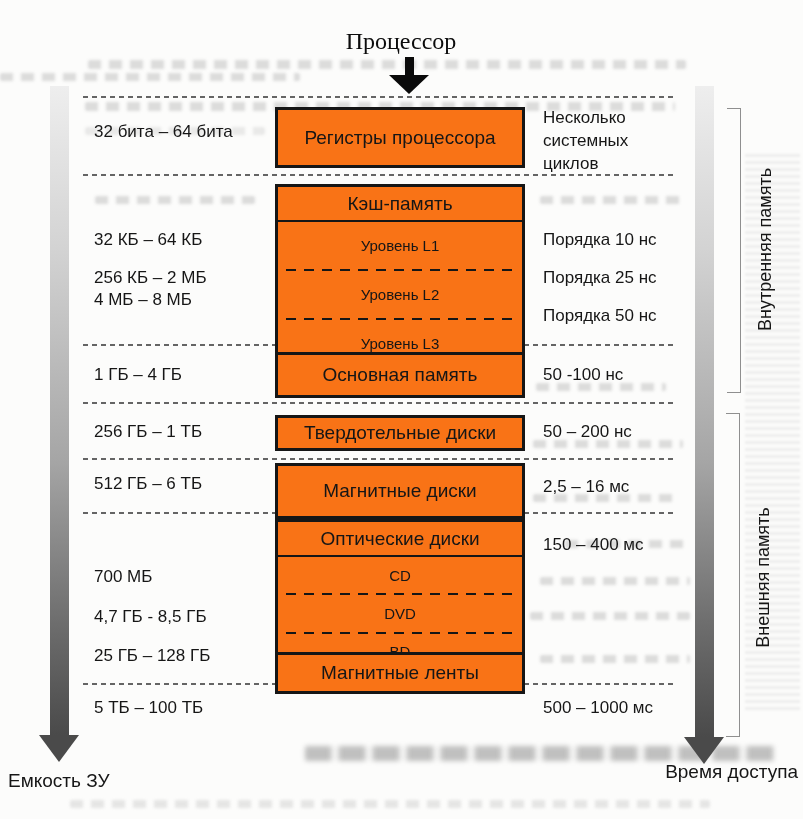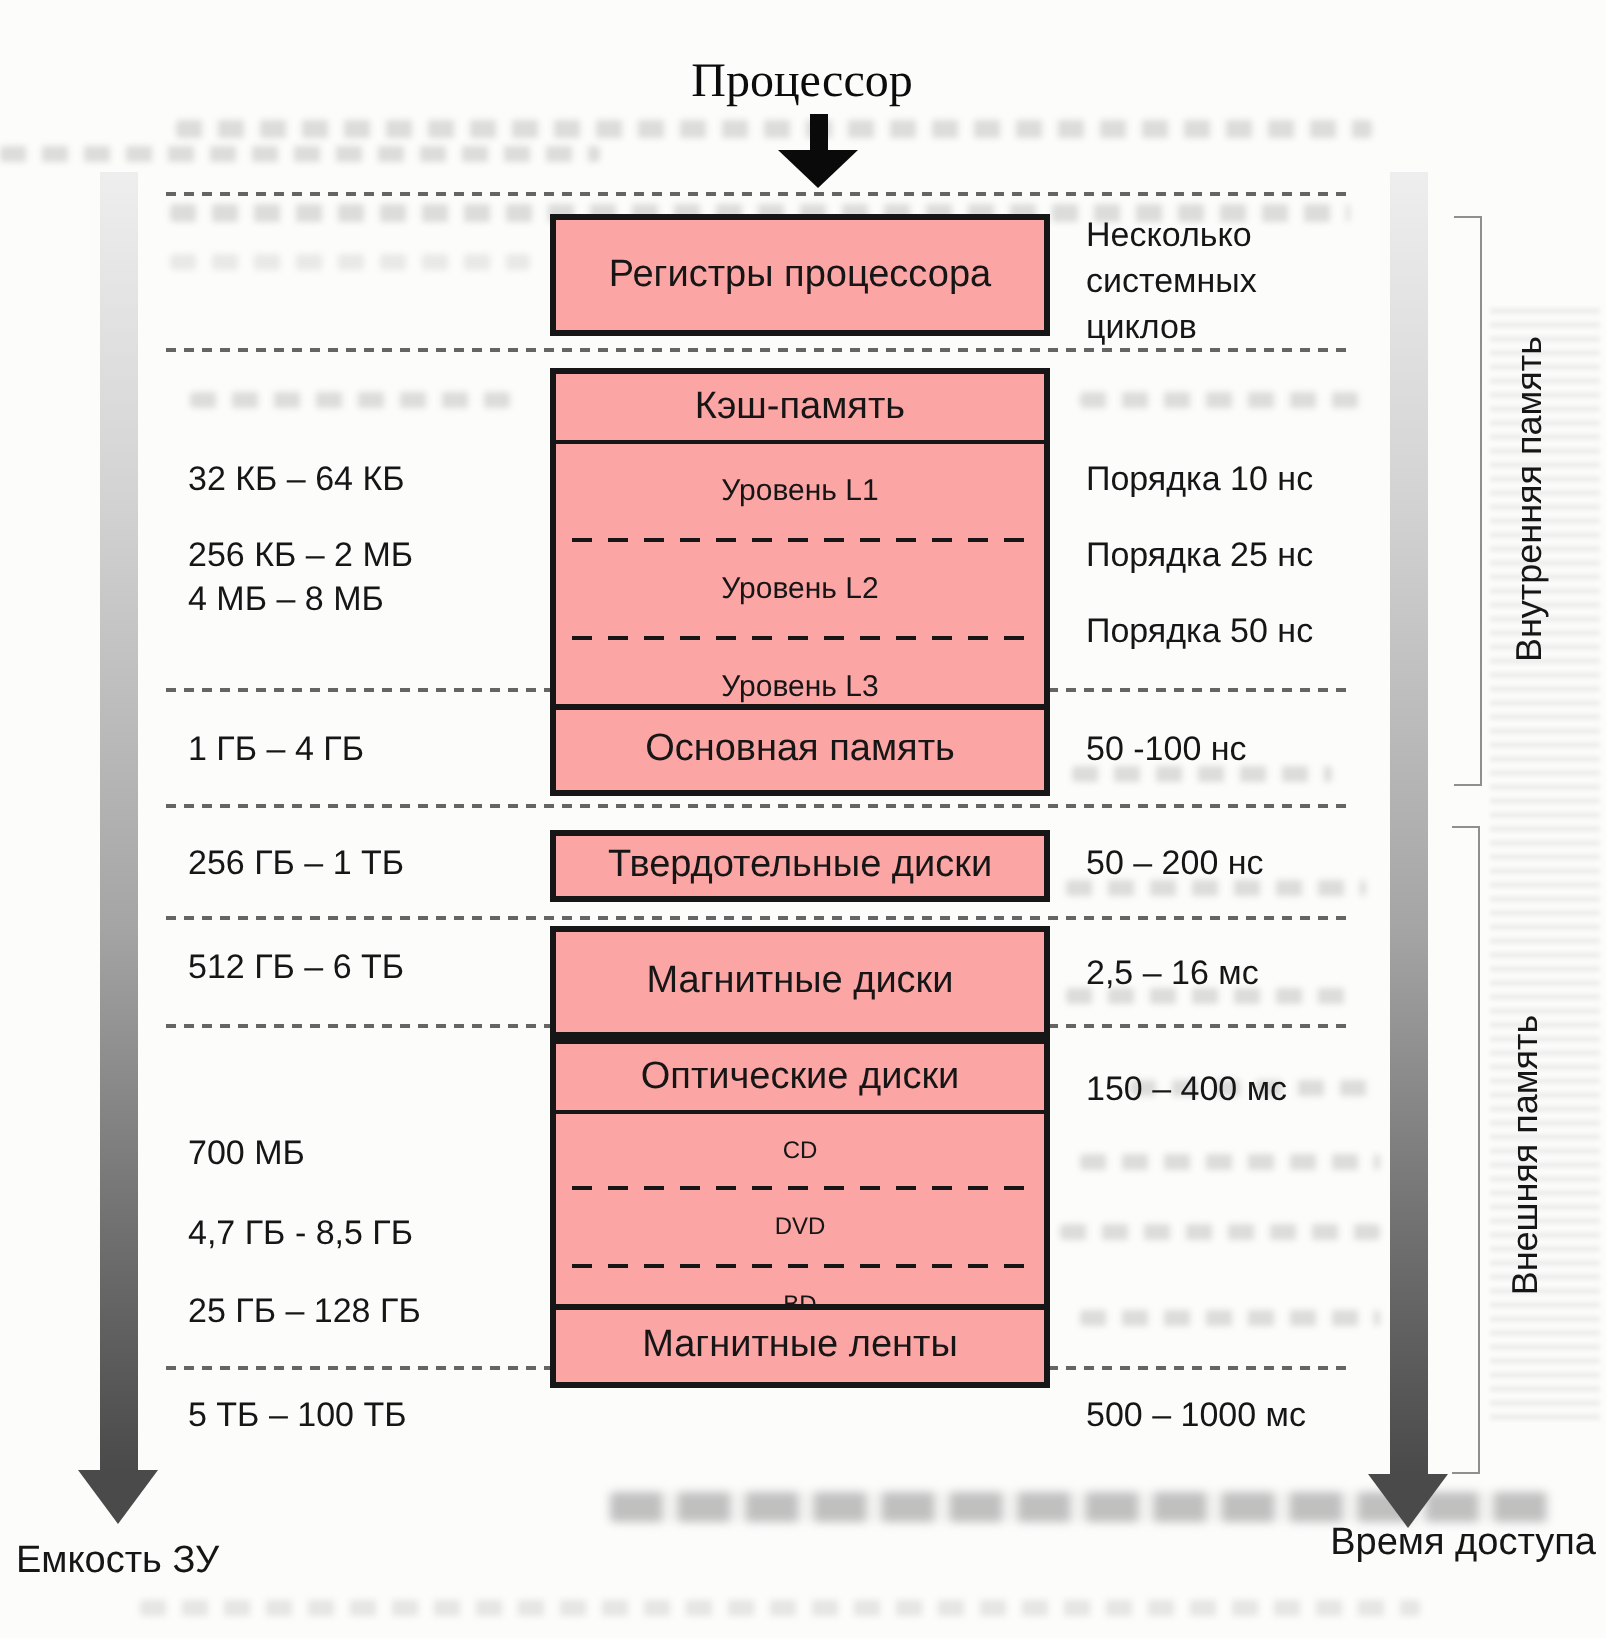--- a/index.html
+++ b/index.html
@@ -46,31 +46,31 @@
   .vhead.left{left:39px;top:735px;}
   .vhead.right{left:684px;top:737px;}
   
   .sep{
     position:absolute;left:83px;width:592px;height:2px;z-index:1;opacity:.85;
     background:repeating-linear-gradient(90deg,#4a4a4a 0 5px,transparent 5px 9px);
   }
   
   .box{
     position:absolute;left:275px;width:250px;box-sizing:border-box;z-index:2;
-    border:3px solid #161616;background:#fca5a5;
+    border:3px solid #161616;background:#f97316;
     display:flex;align-items:center;justify-content:center;
     font-size:19px;white-space:nowrap;
   }
   .box.multi{flex-direction:column;align-items:stretch;justify-content:flex-start;}
   .box-header{
     height:33px;flex:0 0 33px;border-bottom:2px solid #161616;
     display:flex;align-items:center;justify-content:center;font-size:19px;
   }
   .level{flex:1;display:flex;align-items:center;justify-content:center;font-size:15px;}
-  .level.media{font-size:12px;}
+  .level.media{font-size:15px;}
   .dashline{
     height:2px;flex:0 0 2px;margin:0 8px;
     background:repeating-linear-gradient(90deg,#161616 0 10px,transparent 10px 18px);
   }
   
   .cap{position:absolute;left:94px;font-size:17px;white-space:nowrap;transform:translateY(-50%);z-index:2;}
   .time{position:absolute;left:543px;font-size:17px;white-space:nowrap;transform:translateY(-50%);z-index:2;}
   .time.multi{transform:none;white-space:pre-line;line-height:23px;}
   
   .bracket{
@@ -122,20 +122,21 @@
   <div class="vhead right"></div>
 
   <div class="sep" style="top:96px;"></div>
   <div class="sep" style="top:174px;"></div>
   <div class="sep" style="top:344px;"></div>
   <div class="sep" style="top:402px;"></div>
   <div class="sep" style="top:458px;"></div>
   <div class="sep" style="top:512px;"></div>
   <div class="sep" style="top:683px;"></div>
 
+  <div class="cap" style="top:132px;">32 бита – 64 бита</div>
   <div class="cap" style="top:240px;">32 КБ – 64 КБ</div>
   <div class="cap" style="top:278px;">256 КБ – 2 МБ</div>
   <div class="cap" style="top:300px;">4 МБ – 8 МБ</div>
   <div class="cap" style="top:375px;">1 ГБ – 4 ГБ</div>
   <div class="cap" style="top:432px;">256 ГБ – 1 ТБ</div>
   <div class="cap" style="top:484px;">512 ГБ – 6 ТБ</div>
   <div class="cap" style="top:577px;">700 МБ</div>
   <div class="cap" style="top:617px;">4,7 ГБ - 8,5 ГБ</div>
   <div class="cap" style="top:656px;">25 ГБ – 128 ГБ</div>
   <div class="cap" style="top:708px;text-align:center;">5 ТБ – 100 ТБ</div>

